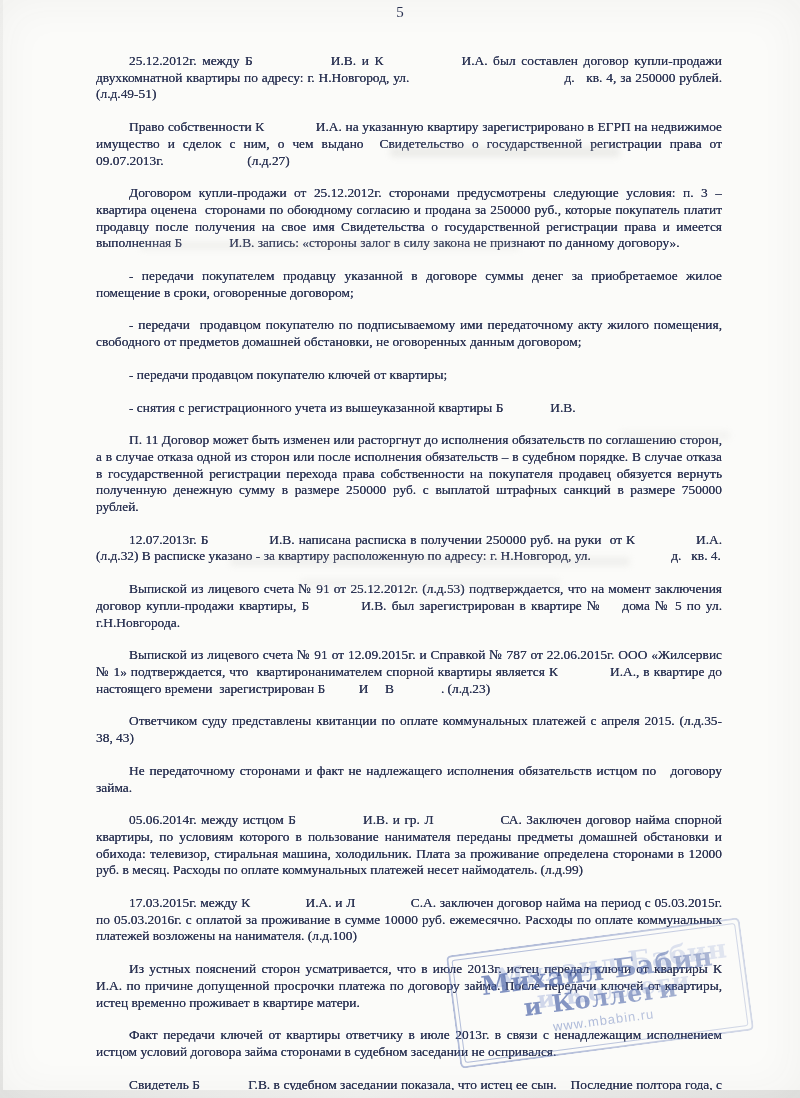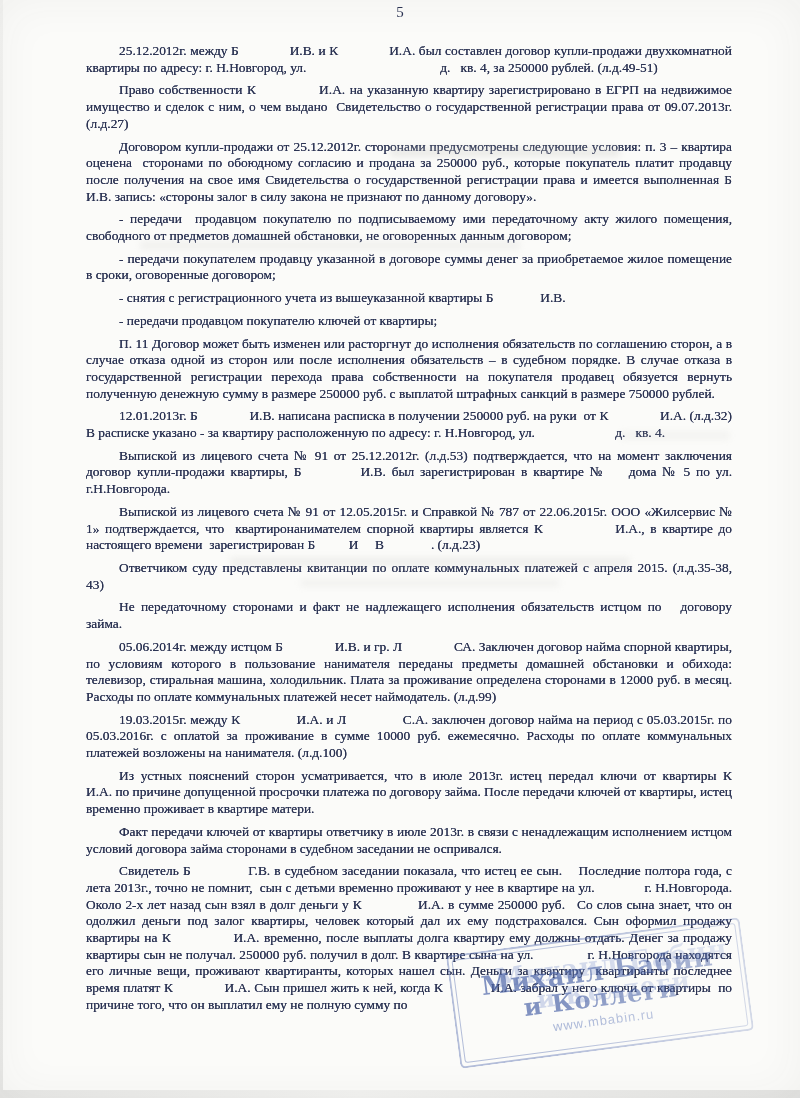--- a/index.html
+++ b/index.html
@@ -23,21 +23,21 @@
     text-align:center;
     font-size:15px; color:#2c3454;
   }
   .textcol {
     position:absolute; left:80px; top:37px; width:658px;
     font-size:13.4px; line-height:16.7px;
     color:#2c3454;
     text-shadow:0 0 0.4px #2c3454;
   }
   .para {
-    margin:6px;
+    margin:16px;
     text-indent:33px;
     text-align:justify;
     white-space:pre-wrap;
   }
   
   .ghost {
     position:absolute; background:#c9c9c4; border-radius:3px;
     filter:blur(3px); pointer-events:none;
   }
   .g1 { left:390px; top:147px; width:230px; height:10px; opacity:.30; }
@@ -91,32 +91,32 @@
 <body>
 
 <div class="scan">
 
   <div class="page-number">5</div>
 
   <div class="textcol">
     <p class="para">25.12.2012г. между Б              И.В. и К              И.А. был составлен договор купли-продажи двухкомнатной квартиры по адресу: г. Н.Новгород, ул.                                        д.   кв. 4, за 250000 рублей. (л.д.49-51)</p>
     <p class="para">Право собственности К              И.А. на указанную квартиру зарегистрировано в ЕГРП на недвижимое имущество и сделок с ним, о чем выдано  Свидетельство о государственной регистрации права от 09.07.2013г.                         (л.д.27)</p>
     <p class="para">Договором купли-продажи от 25.12.2012г. сторонами предусмотрены следующие условия: п. 3 – квартира оценена  сторонами по обоюдному согласию и продана за 250000 руб., которые покупатель платит продавцу после получения на свое имя Свидетельства о государственной регистрации права и имеется выполненная Б              И.В. запись: «стороны залог в силу закона не признают по данному договору».</p>
+    <p class="para">- передачи покупателем продавцу указанной в договоре суммы денег за приобретаемое жилое помещение в сроки, оговоренные договором;</p>
     <p class="para">- передачи  продавцом покупателю по подписываемому ими передаточному акту жилого помещения, свободного от предметов домашней обстановки, не оговоренных данным договором;</p>
-    <p class="para">- передачи покупателем продавцу указанной в договоре суммы денег за приобретаемое жилое помещение в сроки, оговоренные договором;</p>
+    <p class="para">- передачи продавцом покупателю ключей от квартиры;</p>
     <p class="para">- снятия с регистрационного учета из вышеуказанной квартиры Б              И.В.</p>
-    <p class="para">- передачи продавцом покупателю ключей от квартиры;</p>
     <p class="para">П. 11 Договор может быть изменен или расторгнут до исполнения обязательств по соглашению сторон, а в случае отказа одной из сторон или после исполнения обязательств – в судебном порядке. В случае отказа в государственной регистрации перехода права собственности на покупателя продавец обязуется вернуть полученную денежную сумму в размере 250000 руб. с выплатой штрафных санкций в размере 750000 рублей.</p>
-    <p class="para">12.01.2013г. Б               И.В. написана расписка в получении 250000 руб. на руки  от К               И.А. (л.д.32) В расписке указано - за квартиру расположенную по адресу: г. Н.Новгород, ул.                        д.   кв. 4.</p>
+    <p class="para">12.07.2013г. Б               И.В. написана расписка в получении 250000 руб. на руки  от К               И.А. (л.д.32) В расписке указано - за квартиру расположенную по адресу: г. Н.Новгород, ул.                        д.   кв. 4.</p>
     <p class="para">Выпиской из лицевого счета № 91 от 25.12.2012г. (л.д.53) подтверждается, что на момент заключения договор купли-продажи квартиры, Б          И.В. был зарегистрирован в квартире №    дома № 5 по ул.              г.Н.Новгорода.</p>
-    <p class="para">Выпиской из лицевого счета № 91 от 12.05.2015г. и Справкой № 787 от 22.06.2015г. ООО «Жилсервис № 1» подтверждается, что  квартиронанимателем спорной квартиры является К             И.А., в квартире до настоящего времени  зарегистрирован Б          И     В              . (л.д.23)</p>
+    <p class="para">Выпиской из лицевого счета № 91 от 12.09.2015г. и Справкой № 787 от 22.06.2015г. ООО «Жилсервис № 1» подтверждается, что  квартиронанимателем спорной квартиры является К             И.А., в квартире до настоящего времени  зарегистрирован Б          И     В              . (л.д.23)</p>
     <p class="para">Ответчиком суду представлены квитанции по оплате коммунальных платежей с апреля 2015. (л.д.35-38, 43)</p>
     <p class="para">Не передаточному сторонами и факт не надлежащего исполнения обязательств истцом по   договору займа.</p>
     <p class="para">05.06.2014г. между истцом Б               И.В. и гр. Л               СА. Заключен договор найма спорной квартиры, по условиям которого в пользование нанимателя переданы предметы домашней обстановки и обихода: телевизор, стиральная машина, холодильник. Плата за проживание определена сторонами в 12000 руб. в месяц. Расходы по оплате коммунальных платежей несет наймодатель. (л.д.99)</p>
-    <p class="para">19.03.2015г. между К               И.А. и Л               С.А. заключен договор найма на период с 05.03.2015г. по 05.03.2016г. с оплатой за проживание в сумме 10000 руб. ежемесячно. Расходы по оплате коммунальных платежей возложены на нанимателя. (л.д.100)</p>
+    <p class="para">17.03.2015г. между К               И.А. и Л               С.А. заключен договор найма на период с 05.03.2015г. по 05.03.2016г. с оплатой за проживание в сумме 10000 руб. ежемесячно. Расходы по оплате коммунальных платежей возложены на нанимателя. (л.д.100)</p>
     <p class="para">Из устных пояснений сторон усматривается, что в июле 2013г. истец передал ключи от квартиры К             И.А. по причине допущенной просрочки платежа по договору займа. После передачи ключей от квартиры, истец временно проживает в квартире матери.</p>
     <p class="para">Факт передачи ключей от квартиры ответчику в июле 2013г. в связи с ненадлежащим исполнением истцом условий договора займа сторонами в судебном заседании не оспривался.</p>
     <p class="para">Свидетель Б              Г.В. в судебном заседании показала, что истец ее сын.    Последние полтора года, с лета 2013г., точно не помнит,  сын с детьми временно проживают у нее в квартире на ул.              г. Н.Новгорода. Около 2-х лет назад сын взял в долг деньги у К              И.А. в сумме 250000 руб.   Со слов сына знает, что он одолжил деньги под залог квартиры, человек который дал их ему подстраховался. Сын оформил продажу квартиры на К              И.А. временно, после выплаты долга квартиру ему должны отдать. Денег за продажу квартиры сын не получал. 250000 руб. получил в долг. В квартире сына на ул.               г. Н.Новгорода находятся его личные вещи, проживают квартиранты, которых нашел сын. Деньги за квартиру  квартиранты последнее время платят К              И.А. Сын пришел жить к ней, когда К             И.А. забрал у него ключи от квартиры  по причине того, что он выплатил ему не полную сумму по</p>
   </div>
 
   <div class="ghost g1"></div>
   <div class="ghost g2"></div>
   <div class="ghost g3"></div>
   <div class="ghost g4"></div>
   <div class="ghost g5"></div>

